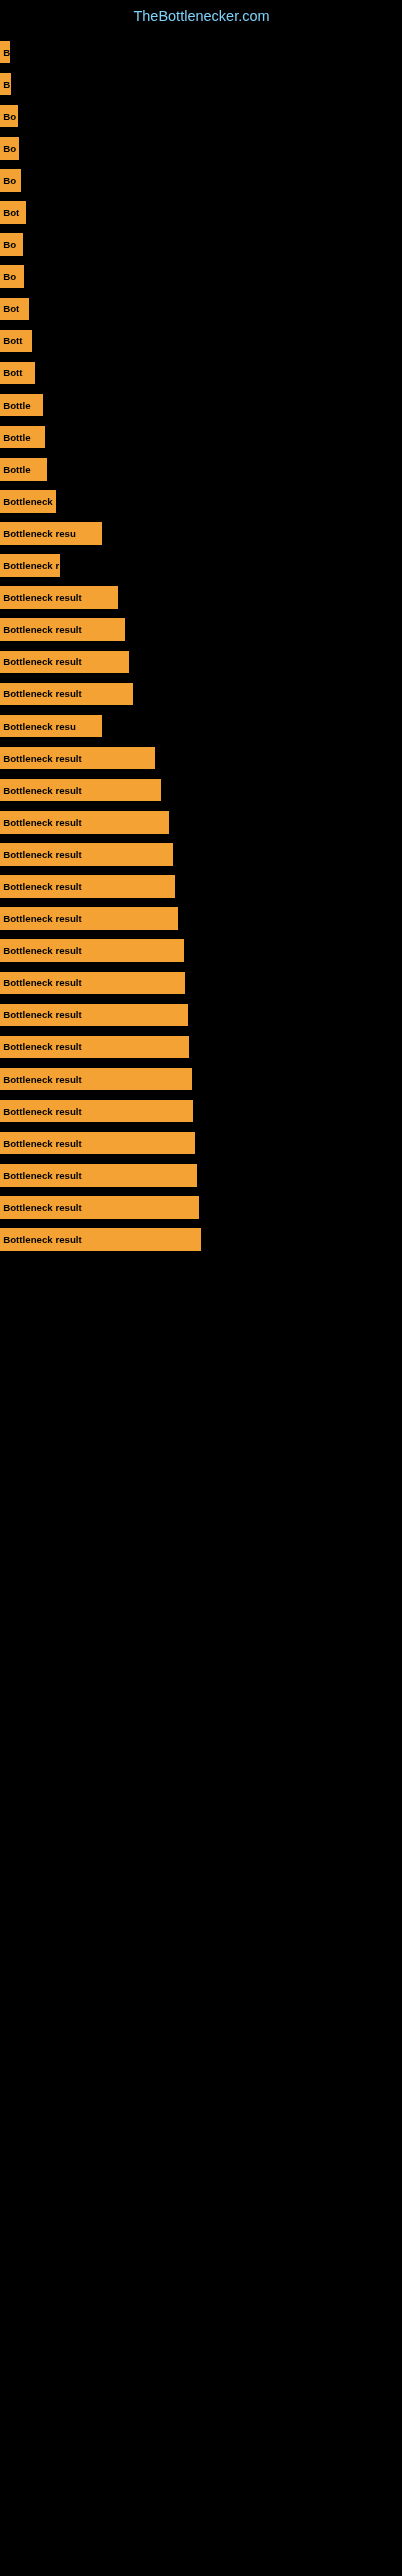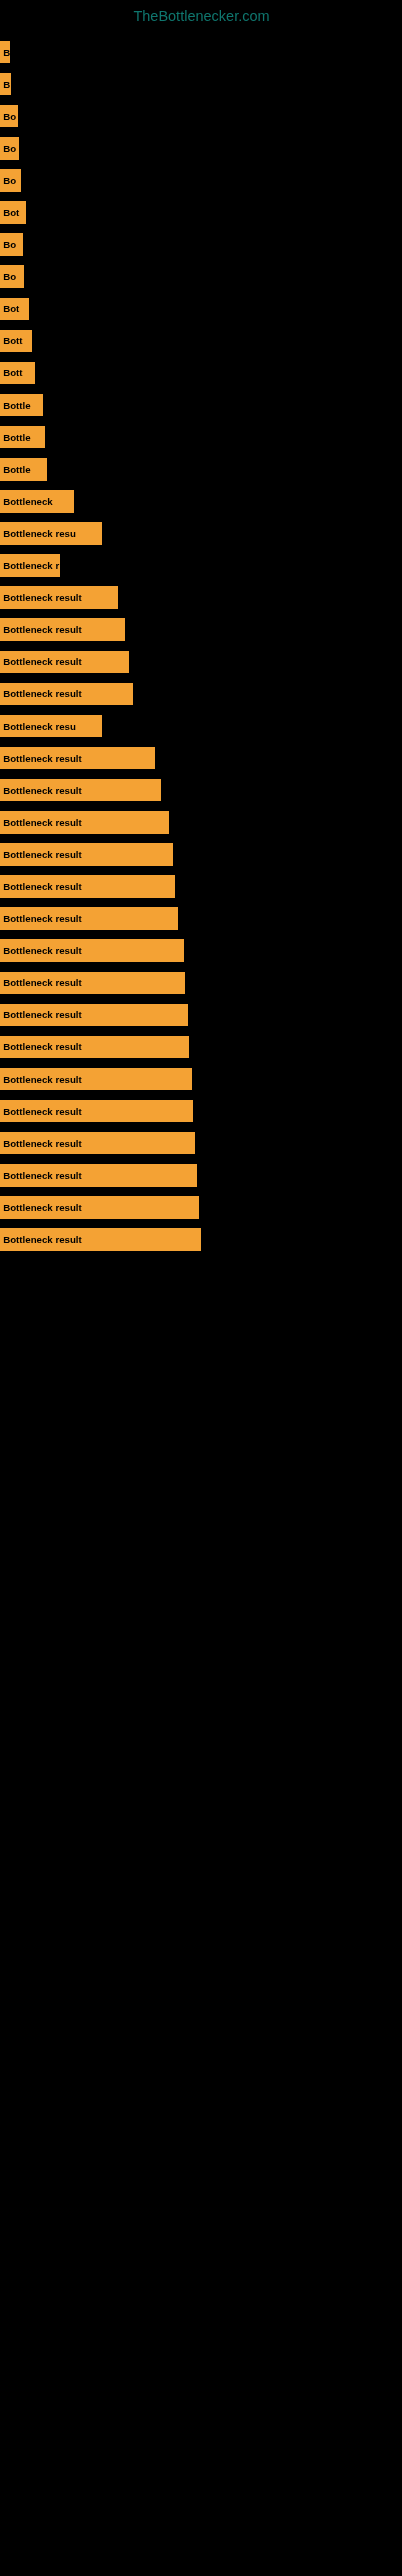--- a/index.html
+++ b/index.html
@@ -10,21 +10,21 @@
 
     body {
       background-color: #000000;
       width: 403px;
       min-height: 2576px;
       font-family: Arial, sans-serif;
       overflow-x: hidden;
     }
 
     .site-title {
-      color: #0f766e;
+      color: #7dd3fc;
       font-size: 14.5px;
       text-align: center;
       padding: 8px 0 4px 0;
       background: #000;
     }
 
     .bars-container {
       padding: 8px 0;
       background: #000;
     }
@@ -125,21 +125,21 @@
       <div class="bar-label" style="width: 45px;">
         <span>Bottle</span>
       </div>
     </div>
     <div class="bar-row">
       <div class="bar-label" style="width: 47px;">
         <span>Bottle</span>
       </div>
     </div>
     <div class="bar-row">
-      <div class="bar-label" style="width: 74px;">
+      <div class="bar-label" style="width: 56px;">
         <span>Bottleneck</span>
       </div>
     </div>
     <div class="bar-row">
       <div class="bar-label" style="width: 102px;">
         <span>Bottleneck resu</span>
       </div>
     </div>
     <div class="bar-row">
       <div class="bar-label" style="width: 60px;">

